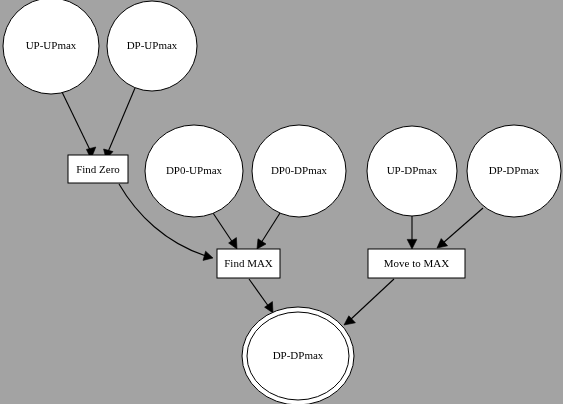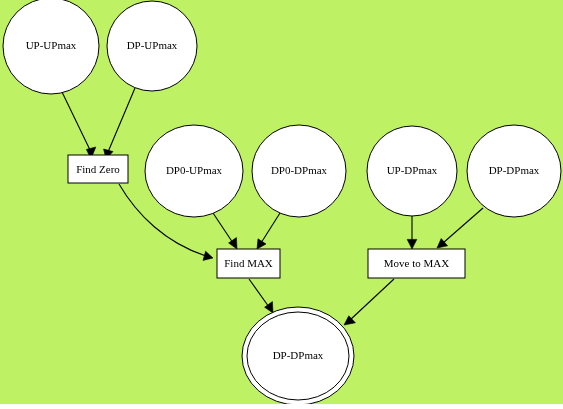--- a/index.html
+++ b/index.html
@@ -7,21 +7,21 @@
     padding: 0;
     background: #ffffff;
   }
   body {
     font-family: "Liberation Serif", "DejaVu Serif", serif;
   }
   #diagram-root {
     position: relative;
     width: 563px;
     height: 404px;
-    background: #bef264;
+    background: #a3a3a3;
     overflow: hidden;
   }
   svg.graph {
     display: block;
     width: 563px;
     height: 409px;
   }
   .node-shape {
     fill: #ffffff;
     stroke: #000000;

